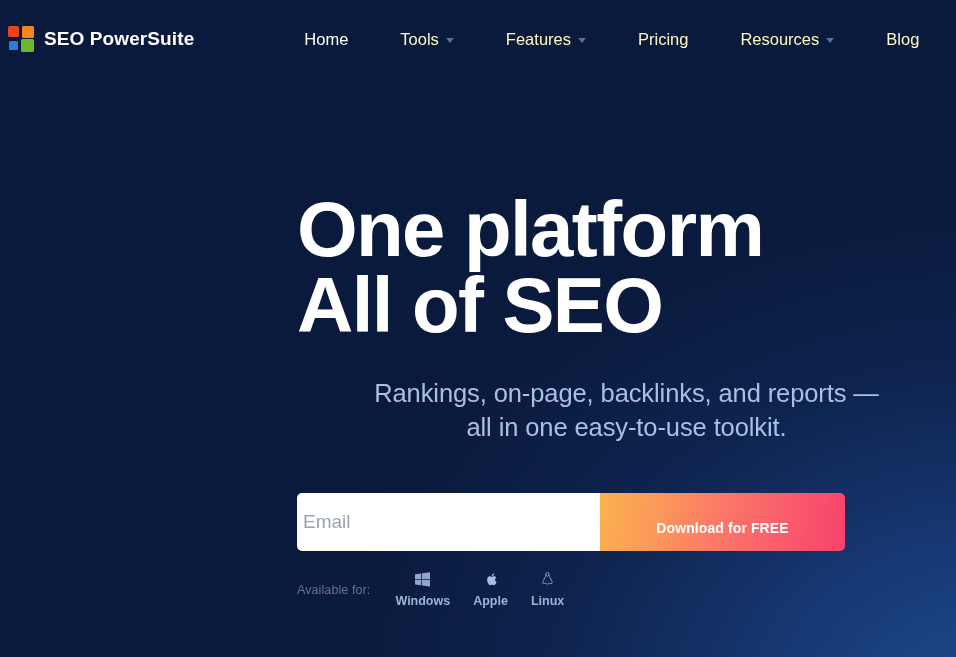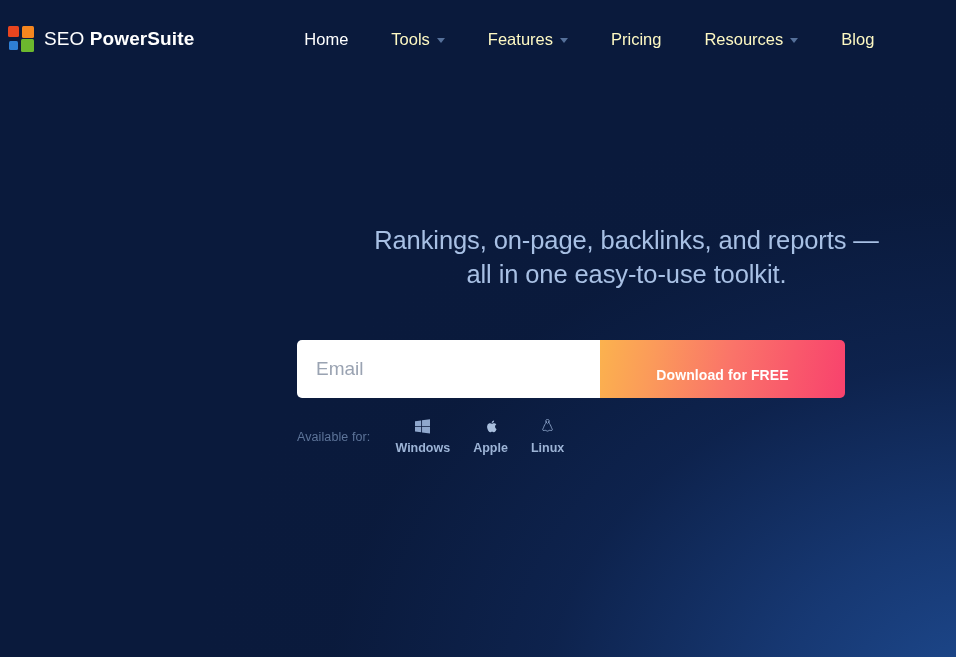--- a/index.html
+++ b/index.html
@@ -67,28 +67,28 @@
   .sq-org   { left:14px; top:0px;  width:12px; height:12px; background:#f5861f; }
   .sq-blue  { left:1px;  top:15px; width:9px;  height:9px;  background:#2e7fd4; }
   .sq-green { left:13px; top:13px; width:13px; height:13px; background:#6cb82e; }
 
   .brand-text {
     font-size: 19px;
     letter-spacing: 0.1px;
     color: #ffffff;
     white-space: nowrap;
   }
-  .brand-text .light { font-weight: 400; text-align: center; }
+  .brand-text .light { font-weight: 700; text-align: center; }
   .brand-text .bold  { font-weight: 700; }
 
   nav.main-nav {
     display: flex;
     align-items: center;
     margin-left: 97px;
-    gap: 7px;
+    gap: 16px;
   }
 
   .nav-item {
     display: inline-flex;
     align-items: center;
     gap: 7px;
     padding: 6px 18px;
     font-size: 16.5px;
     color: #fef9c3;
     cursor: pointer;
@@ -145,21 +145,21 @@
 
   .email-field {
     flex: 0 0 303px;
     height: 58px;
     border: none;
     outline: none;
     background: #ffffff;
     font-family: "Liberation Sans", sans-serif;
     font-size: 19px;
     color: #2b3a55;
-    padding: 0 19px;
+    padding: 0 6px;
   }
   .email-field::placeholder { color: #9aa3b2; }
 
   .download-btn {
     flex: 1 1 auto;
     height: 70px;
     border: none;
     cursor: pointer;
     background: linear-gradient(100deg, #fbb24e 0%, #fb9a5a 22%, #fa7469 52%, #f95a6b 76%, #f8416d 100%);
     color: #ffffff;
@@ -241,20 +241,24 @@
       </a>
       <a class="nav-item">
         <span>Blog</span>
       </a>
     </nav>
 
   </header>
 
   <section class="hero">
 
+    <h1 class="hero-title">
+      <span class="line">One platform</span>
+      <span class="line">All of SEO</span>
+    </h1>
 
     <p class="hero-sub">
       <span class="line">Rankings, on-page, backlinks, and reports —</span>
       <span class="line">all in one easy-to-use toolkit.</span>
     </p>
 
     <form class="signup-form">
       <input class="email-field" type="text" placeholder="Email" style="">
       <button class="download-btn" type="submit">Download for FREE</button>
     </form>

